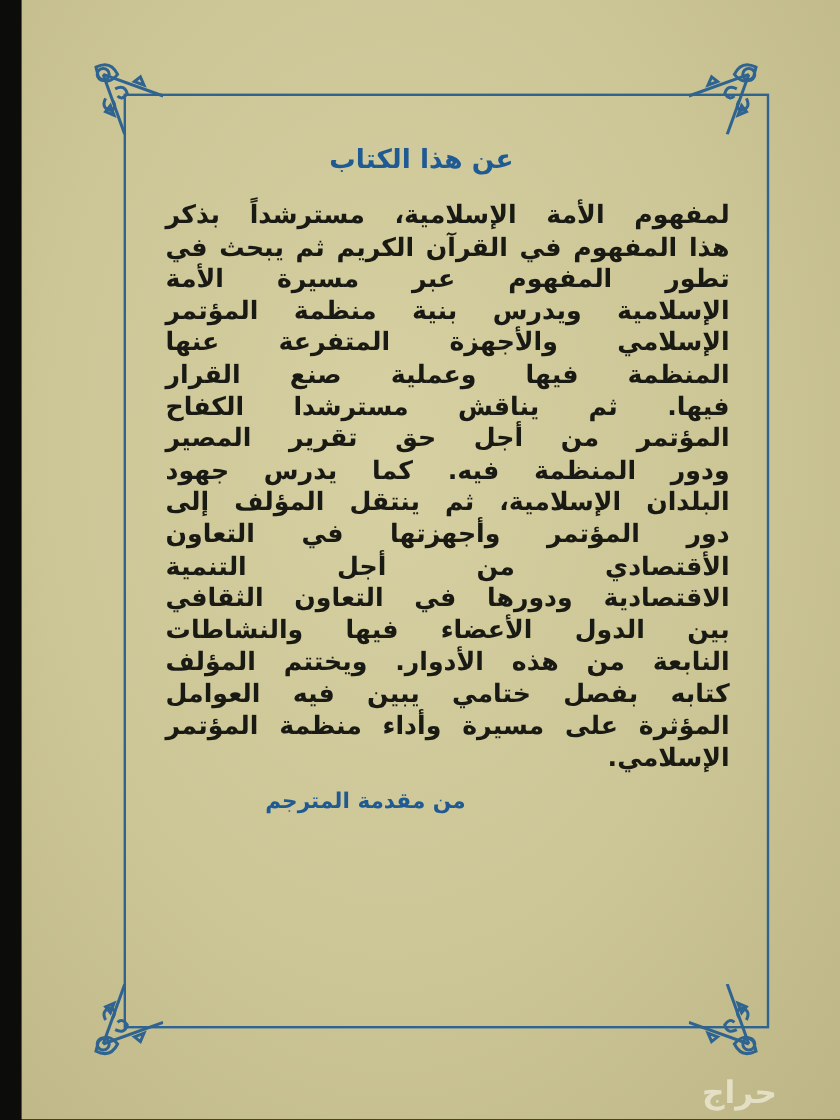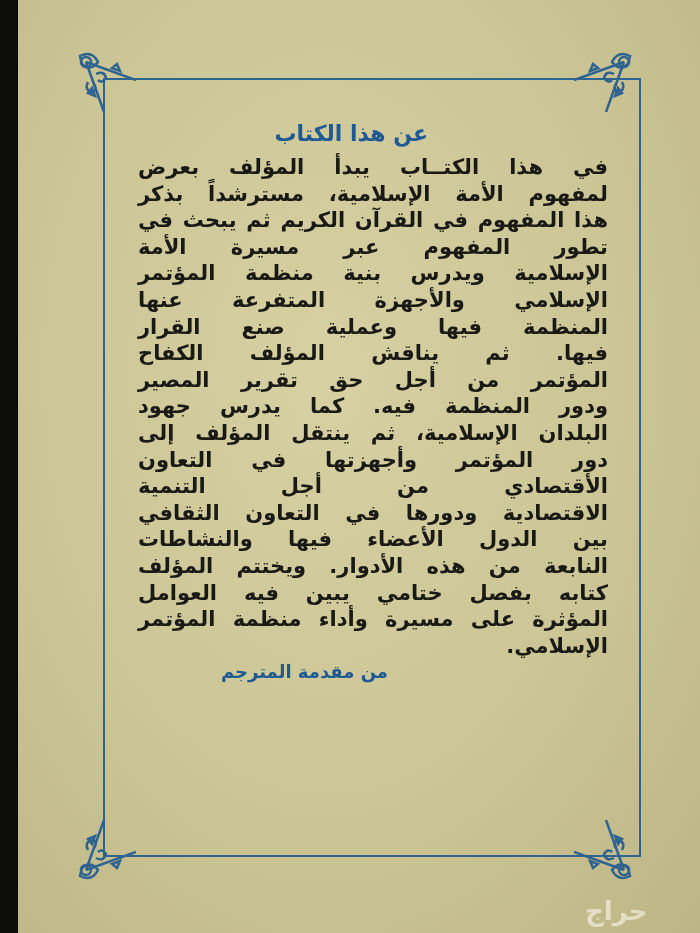--- a/index.html
+++ b/index.html
@@ -21,32 +21,32 @@
     .c-tr { left:556px; top:42px; transform:scaleX(-1); }
     .c-bl { left:48px; top:820px; transform:scaleY(-1); }
     .c-br { left:556px; top:820px; transform:scale(-1,-1); }
     .content {
       position:absolute; left:120px; top:118px; width:470px;
       direction:rtl; text-align:right;
       font-family:"DejaVu Sans", sans-serif;
     }
     .title {
       color:#1f5a92; font-weight:bold; font-size:22px;
-      text-align:center; margin-right:0; margin-bottom:4px;
+      text-align:center; margin-right:0; margin-bottom:16px;
       padding-right:180px; text-align:right; line-height:32px;
     }
     .body-line {
       color:#1a1a14; font-weight:bold; font-size:21px;
       line-height:26.6px; white-space:nowrap;
       text-align:justify; text-align-last:justify;
     }
     .body-line.last { text-align-last:right; }
     .attribution {
       color:#1f5a92; font-weight:bold; font-size:18px;
-      padding-right:220px; line-height:26px;
+      margin-top:10px; padding-right:220px; line-height:26px;
     }
     .watermark {
       position:absolute; left:567px; top:896px;
       color:#eae6d0; font-family:"DejaVu Sans", sans-serif; font-size:26px;
       font-weight:bold; opacity:0.85; direction:rtl;
     }
   </style>
 </head>
 <body>
 
@@ -106,28 +106,27 @@
       <path d="M46 26 l8 3 l-3 -7 z"></path>
           <path d="M26 46 l3 8 l-7 -3 z"></path>
       <circle cx="20" cy="20" r="5"></circle>
     </g>
       </svg>
   </div>
 
   <div class="content">
     <div class="title">عن هذا الكتاب</div>
     <div>
-      <div class="body-line">في هذا الكتــاب يبدأ المؤلف بعرض</div>
       <div class="body-line">لمفهوم الأمة الإسلامية، مسترشداً بذكر</div>
       <div class="body-line">هذا المفهوم في القرآن الكريم ثم يبحث في</div>
       <div class="body-line">تطور المفهوم عبر مسيرة الأمة</div>
       <div class="body-line">الإسلامية ويدرس بنية منظمة المؤتمر</div>
       <div class="body-line">الإسلامي والأجهزة المتفرعة عنها</div>
       <div class="body-line">المنظمة فيها وعملية صنع القرار</div>
-      <div class="body-line">فيها. ثم يناقش المؤلف الكفاح</div>
+      <div class="body-line">فيها. ثم يناقش مسترشدا الكفاح</div>
       <div class="body-line">المؤتمر من أجل حق تقرير المصير</div>
       <div class="body-line">ودور المنظمة فيه. كما يدرس جهود</div>
       <div class="body-line">البلدان الإسلامية، ثم ينتقل المؤلف إلى</div>
       <div class="body-line">دور المؤتمر وأجهزتها في التعاون</div>
       <div class="body-line">الأقتصادي من أجل التنمية</div>
       <div class="body-line">الاقتصادية ودورها في التعاون الثقافي</div>
       <div class="body-line">بين الدول الأعضاء فيها والنشاطات</div>
       <div class="body-line">النابعة من هذه الأدوار. ويختتم المؤلف</div>
       <div class="body-line">كتابه بفصل ختامي يبين فيه العوامل</div>
       <div class="body-line">المؤثرة على مسيرة وأداء منظمة المؤتمر</div>

